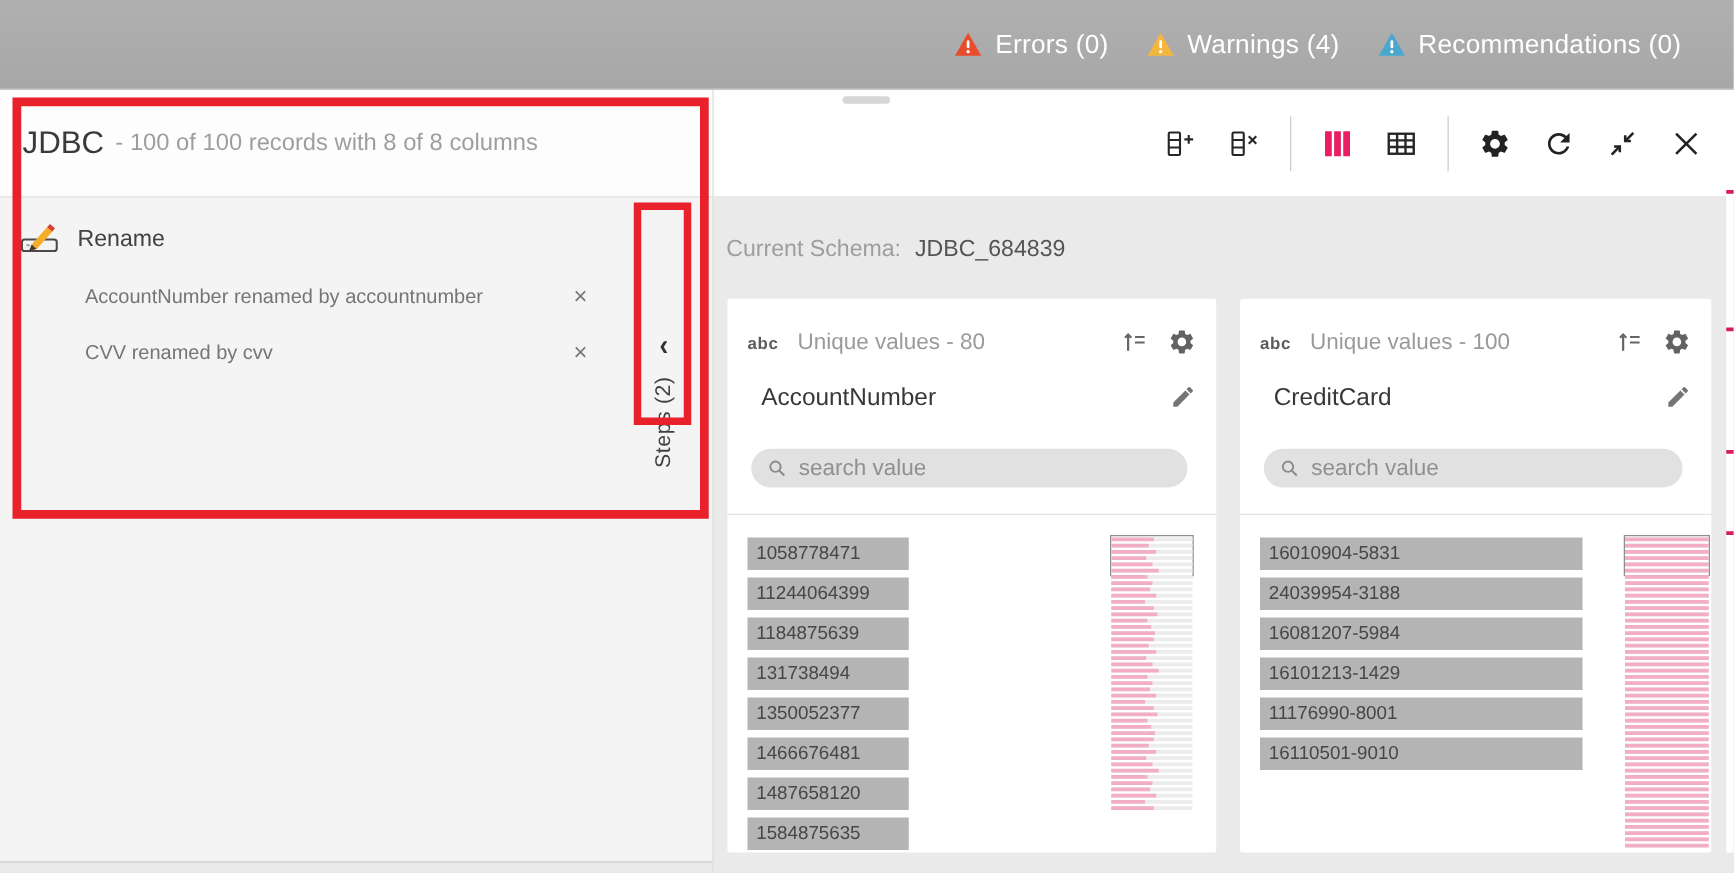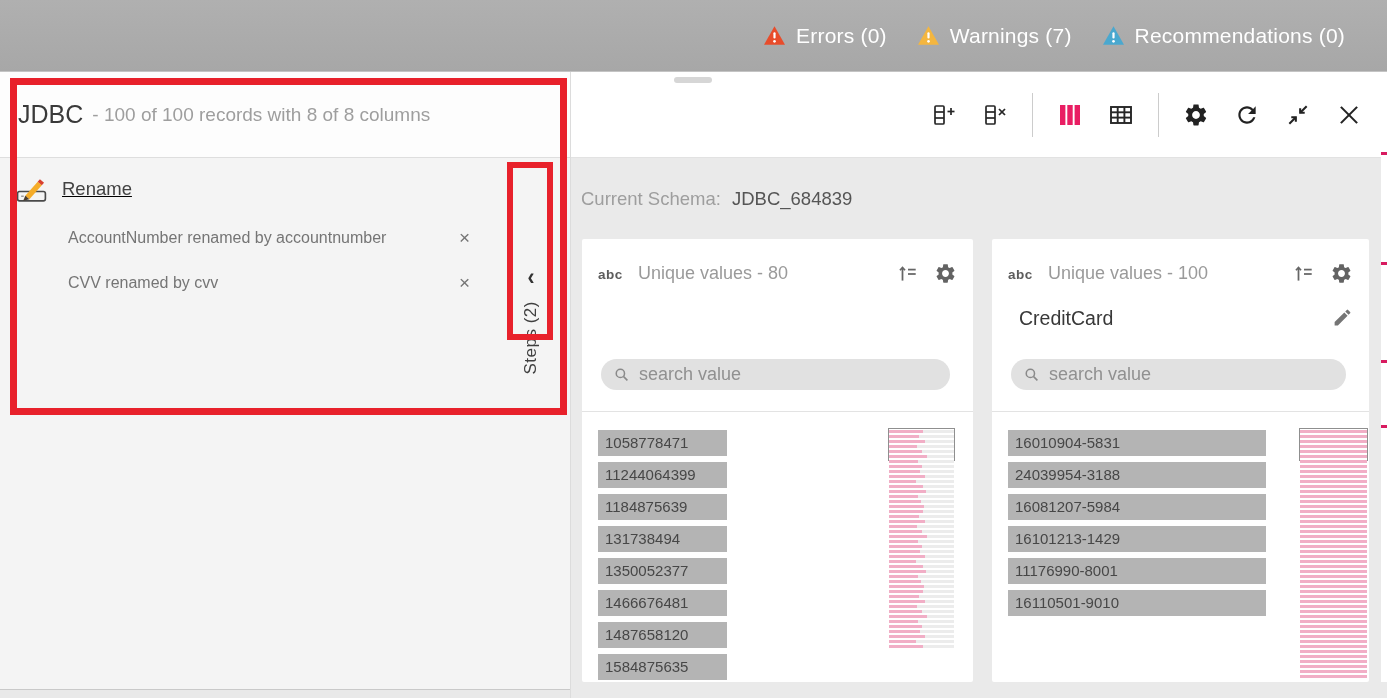--- a/index.html
+++ b/index.html
@@ -18,21 +18,21 @@
   
   .left-panel { position:absolute; left:0; top:72px; width:570px; height:618px;
                 background:#f4f4f4; border-bottom:1px solid #c9c9c9; }
   .panel-header { position:absolute; left:0; top:0; width:100%; height:86px;
                   background:#fdfdfd; border-bottom:1px solid #dedede;
                   display:flex; align-items:center; padding-left:18px; }
   .panel-title { font-size:25px; font-weight:500; color:#3a3a3a; }
   .panel-subtitle { font-size:19px; color:#9e9e9e; margin-left:9px; }
 
   .panel-body { position:absolute; left:0; top:86px; width:100%; bottom:0; }
-  .group-header { display:flex; padding:20px 0 0 16px;text-decoration:underline; }
+  .group-header { display:flex; align-items:center; padding:20px 0 0 16px; }
   .group-header .glabel { font-size:18.5px; color:#424242; margin-left:13px; }
   .step-row { display:flex; align-items:center; justify-content:space-between;
               padding:0 96px 0 68px; height:45px; }
   .step-text { font-size:16px; color:#757575; }
   .step-remove { background:none; border:none; font-size:19px; color:#757575;
                  cursor:pointer; line-height:1; padding:2px 4px; }
 
   .steps-tab { position:absolute; left:509px; top:96px; width:44px; height:172px;
                display:flex; flex-direction:column; align-items:center; cursor:pointer; }
   .steps-chevron { font-size:21px; font-weight:bold; color:#333; line-height:1; margin-top:12px;
@@ -120,21 +120,21 @@
           <circle cx="12" cy="17.1" r="1.4" fill="#ffffff"></circle>
         </svg>
         <span class="lbl">Errors (0)</span>
       </div>
       <div class="status-item">
         <svg viewBox="0 0 24 22">
           <path d="M12 1.2 23 20.6H1Z" fill="#f4b63f"></path>
           <rect x="10.85" y="7.6" width="2.3" height="6.6" rx="1.1" fill="#ffffff"></rect>
           <circle cx="12" cy="17.1" r="1.4" fill="#ffffff"></circle>
         </svg>
-        <span class="lbl">Warnings (7)</span>
+        <span class="lbl">Warnings (4)</span>
       </div>
       <div class="status-item">
         <svg viewBox="0 0 24 22">
           <path d="M12 1.2 23 20.6H1Z" fill="#4aa8cf"></path>
           <rect x="10.85" y="7.6" width="2.3" height="6.6" rx="1.1" fill="#ffffff"></rect>
           <circle cx="12" cy="17.1" r="1.4" fill="#ffffff"></circle>
         </svg>
         <span class="lbl">Recommendations (0)</span>
       </div>
     </div>
@@ -271,20 +271,28 @@
                   <line x1="10" y1="10" x2="17" y2="10"></line>
                 </g>
               </svg>
       </button>
       <button class="gear-btn">
         <svg viewBox="0 0 24 24">
                 <path fill="#636363" d="M19.14 12.94c.04-.3.06-.61.06-.94 0-.32-.02-.64-.07-.94l2.03-1.58c.18-.14.23-.41.12-.61l-1.92-3.32c-.12-.22-.37-.29-.59-.22l-2.39.96c-.5-.38-1.03-.7-1.62-.94l-.36-2.54c-.04-.24-.24-.41-.48-.41h-3.84c-.24 0-.43.17-.47.41l-.36 2.54c-.59.24-1.13.57-1.62.94l-2.39-.96c-.22-.08-.47 0-.59.22L2.74 8.87c-.12.21-.08.47.12.61l2.03 1.58c-.05.3-.09.63-.09.94s.02.64.07.94l-2.03 1.58c-.18.14-.23.41-.12.61l1.92 3.32c.12.22.37.29.59.22l2.39-.96c.5.38 1.03.7 1.62.94l.36 2.54c.05.24.24.41.48.41h3.84c.24 0 .44-.17.47-.41l.36-2.54c.59-.24 1.13-.56 1.62-.94l2.39.96c.22.08.47 0 .59-.22l1.92-3.32c.12-.22.07-.47-.12-.61l-2.01-1.58zM12 15.6c-1.98 0-3.6-1.62-3.6-3.6s1.62-3.6 3.6-3.6 3.6 1.62 3.6 3.6-1.62 3.6-3.6 3.6z"></path>
               </svg>
       </button>
     </div>
+    <div class="card-nrow">
+      <span class="col-name">AccountNumber</span>
+      <button class="edit-btn">
+        <svg viewBox="0 0 24 24">
+                <path fill="#757575" d="M3 17.25V21h3.75L17.81 9.94l-3.75-3.75L3 17.25zM20.71 7.04a1 1 0 0 0 0-1.41l-2.34-2.34a1 1 0 0 0-1.41 0l-1.83 1.83 3.75 3.75 1.83-1.83z"></path>
+              </svg>
+      </button>
+    </div>
     <div class="search-pill">
       <svg viewBox="0 0 20 20">
         <circle cx="8.2" cy="8.2" r="4.6" fill="none" stroke="#8a8a8a" stroke-width="1.7"></circle>
         <line x1="11.8" y1="11.8" x2="16" y2="16" stroke="#8a8a8a" stroke-width="1.7"></line>
             </svg>
       <input type="text" placeholder="search value" style="">
     </div>
     <div class="card-div"></div>
     <div class="value-list">
             <div class="chip">1058778471</div>

